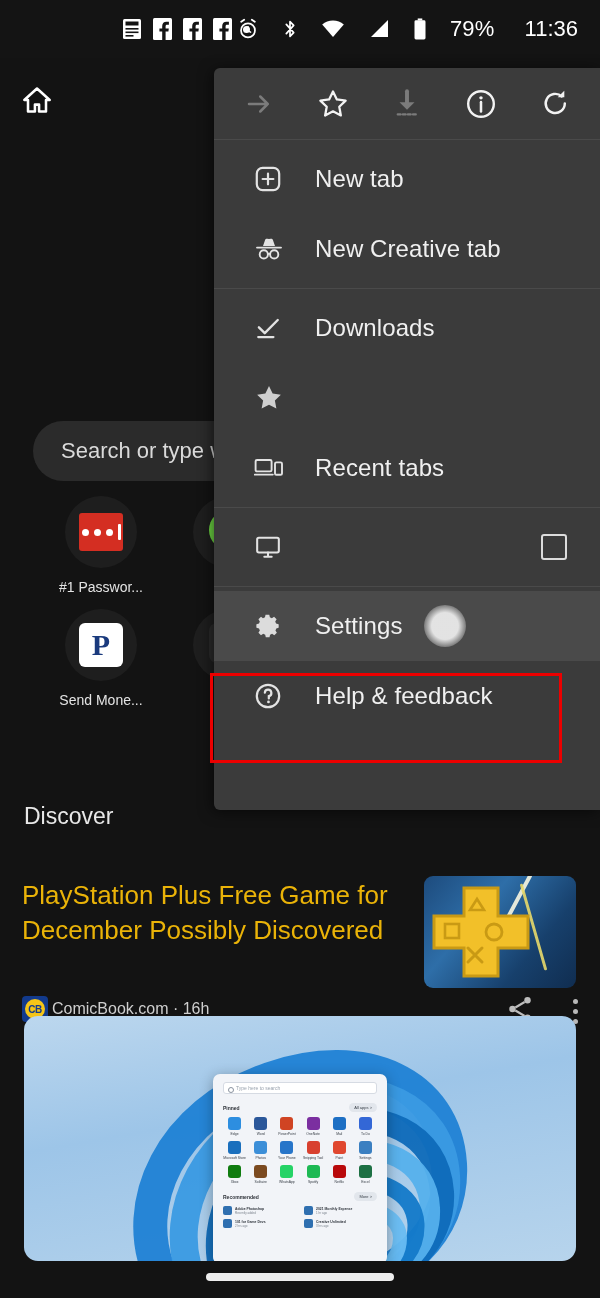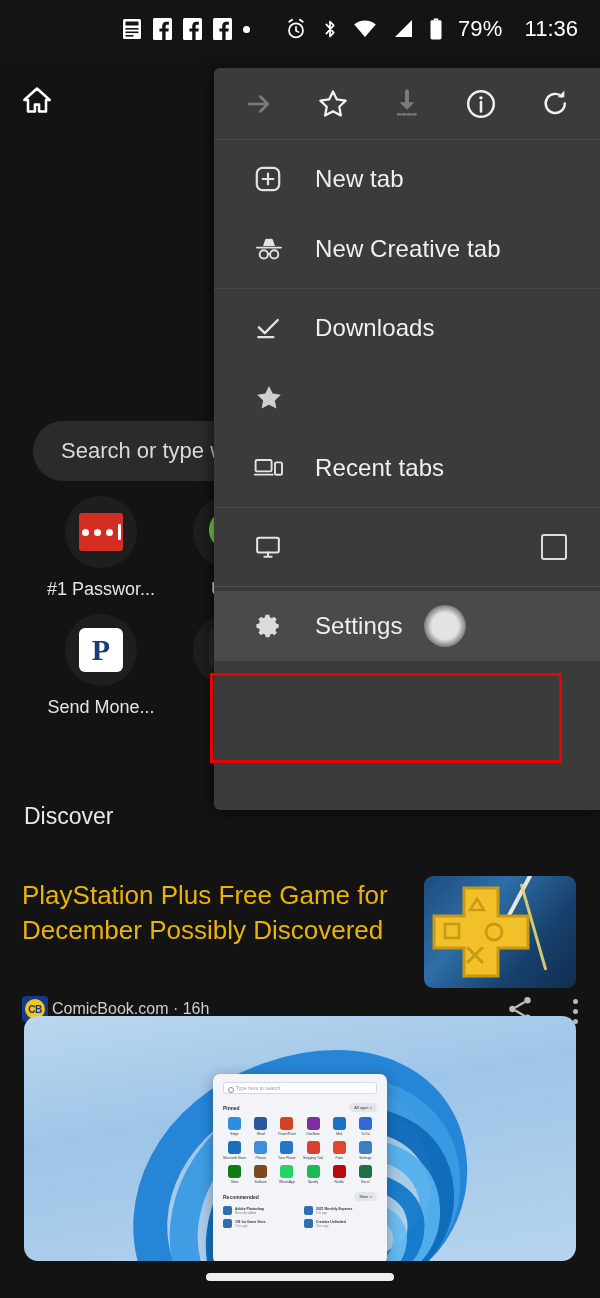--- a/index.html
+++ b/index.html
@@ -13,21 +13,21 @@
 
   .phone { position:absolute; inset:0; background:#131313; overflow:hidden; }
 
   
   .statusbar {
     position:absolute; top:0; left:0; width:600px; height:58px;
     background:#141414; display:flex; align-items:center;
     color:#fff;
   }
   .sb-left { display:flex; align-items:center; gap:11px; margin-left:122px; }
-  .sb-right { display:flex; align-items:center; gap:15px; position:absolute; right:22px; }
+  .sb-right { display:flex; align-items:center; gap:23px; position:absolute; right:22px; }
   .sb-icon { display:block; }
   .sb-dot { width:7px; height:7px; border-radius:50%; background:#fff; }
   .sb-text { font-size:22px; letter-spacing:.2px; }
   .sb-time { font-size:22px; margin-left:7px; }
 
   
   .ntp { position:absolute; top:58px; left:0; width:600px; height:958px; background:#131313; }
   .home-icon { position:absolute; left:22px; top:28px; }
 
   .glogo {
@@ -44,21 +44,21 @@
     color:#dadada; font-size:22px;
   }
 
   .tiles { position:absolute; left:0; top:438px; width:600px; }
   .tile-row { display:flex; padding-left:37px; margin-bottom:14px; }
   .tile { width:128px; text-align:center; }
   .tile-circle {
     width:72px; height:72px; border-radius:50%; background:#1e1e1e;
     margin:0 auto 11px; display:flex; align-items:center; justify-content:center;
   }
-  .tile-label { font-size:18px; color:#e4e4e4; white-space:nowrap; }
+  .tile-label { font-size:14px; color:#e4e4e4; white-space:nowrap; }
   .fav-lastpass {
     width:44px; height:38px; background:#d42e22; border-radius:3px;
     display:flex; align-items:center; justify-content:center; gap:5px;
   }
   .fav-lastpass i { width:7px; height:7px; border-radius:50%; background:#fff; display:block; }
   .fav-lastpass .bar { width:3px; height:16px; border-radius:1px; background:#fff; }
   .fav-paypal {
     width:44px; height:44px; background:#fff; border-radius:6px;
     display:flex; align-items:center; justify-content:center;
     color:#1a3a7d; font-size:30px; font-weight:bold; font-family:"Liberation Serif", serif;
@@ -570,18 +570,28 @@
     <div class="menu-section last">
       <div class="menu-item highlight">
         <span class="mi-icon">
           <svg width="28" height="28" viewBox="0 0 24 24">
               <path d="M12 8.4a3.6 3.6 0 1 0 0 7.2 3.6 3.6 0 0 0 0-7.2zm9.1 5.2.1-1.6-.1-1.6-2.2-.5-.7-1.7 1.2-1.9-2.2-2.2-1.9 1.2-1.7-.7-.5-2.2-1.6-.1-1.6.1-.5 2.2-1.7.7L6 4.1 3.8 6.3 5 8.2l-.7 1.7-2.2.5-.1 1.6.1 1.6 2.2.5.7 1.7-1.2 1.9 2.2 2.2 1.9-1.2 1.7.7.5 2.2 1.6.1 1.6-.1.5-2.2 1.7-.7 1.9 1.2 2.2-2.2-1.2-1.9.7-1.7z" fill="#dcdcdc"></path>
             </svg>
         </span>
         <span class="mi-label">Settings</span>
         <span class="ripple"></span>
       </div>
+      <div class="menu-item">
+        <span class="mi-icon">
+          <svg width="28" height="28" viewBox="0 0 24 24">
+              <circle cx="12" cy="12" r="9.6" fill="none" stroke="#e3e3e3" stroke-width="1.9"></circle>
+              <path d="M9.3 9.2a2.8 2.8 0 1 1 3.4 2.9v2" fill="none" stroke="#e3e3e3" stroke-width="1.9" stroke-linecap="round"></path>
+              <circle cx="12.4" cy="17.1" r="1.2" fill="#e3e3e3"></circle>
+            </svg>
+        </span>
+        <span class="mi-label">Help &amp; feedback</span>
+      </div>
     </div>
   </div>
 
   <div class="redbox"></div>
 
 </div>
 
 </body></html>

